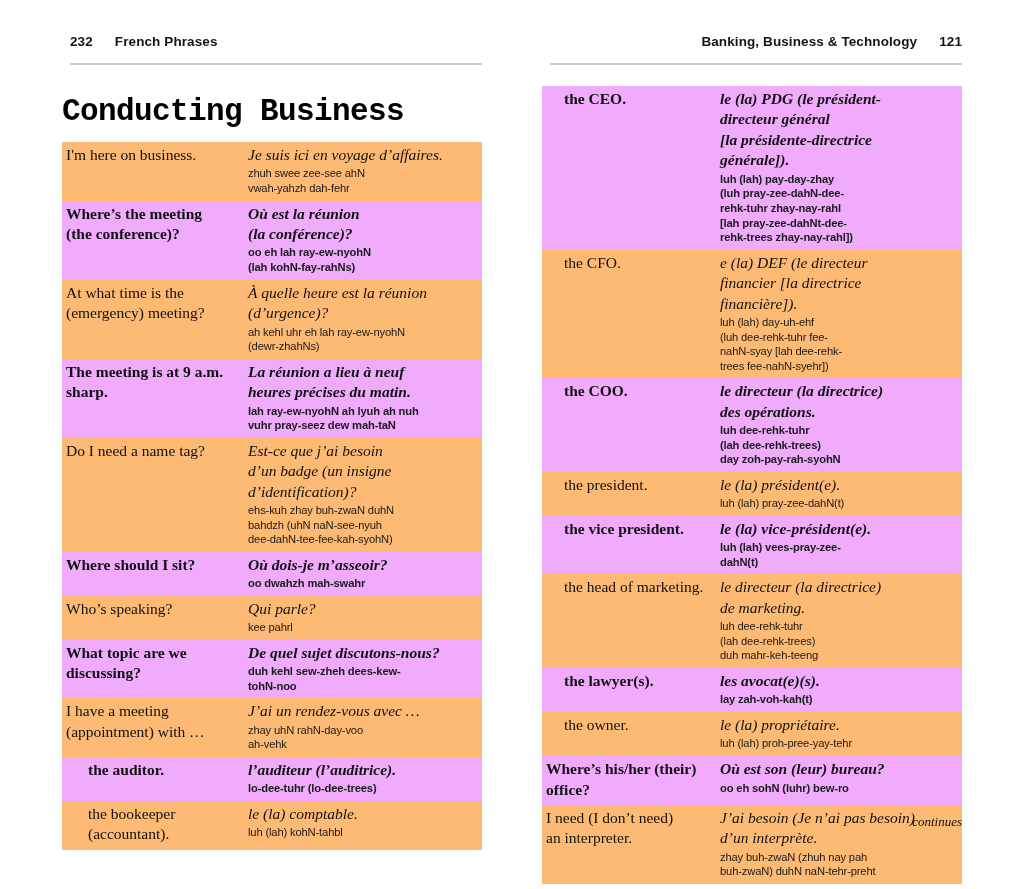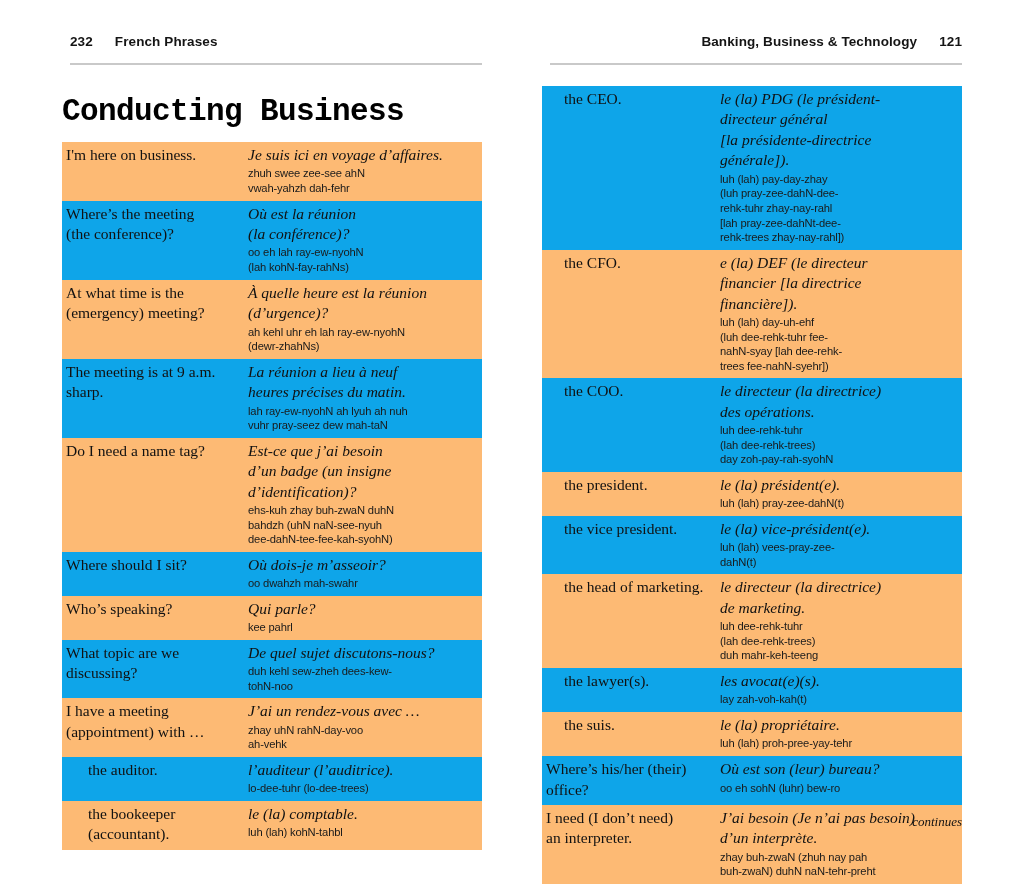--- a/index.html
+++ b/index.html
@@ -73,21 +73,21 @@
     width: 100%;
     border-collapse: collapse;
   }
   .prow {
     display: flex;
     flex-direction: row;
     align-items: flex-start;
     padding: 3px 0 5px 0;
   }
   .prow.shaded { background: #fdba74; }
-  .prow.plain { background: #0ea5e9; }
+  .prow.plain { background: #f0abfc; font-weight: bold; }
 
   .cell-en {
     width: 184px;
     flex: 0 0 184px;
     font-family: "Liberation Serif", serif;
     font-size: 15.5px;
     line-height: 1.32;
     color: #111;
     padding-left: 4px;
     box-sizing: border-box;
@@ -279,21 +279,21 @@
           </div>
         </div>
         <div class="prow plain">
           <div class="cell-en indent">the lawyer(s).</div>
           <div class="cell-fr">
             <div class="fr">les avocat(e)(s).</div>
             <div class="pron">lay zah-voh-kah(t)</div>
           </div>
         </div>
         <div class="prow shaded">
-          <div class="cell-en indent">the suis.</div>
+          <div class="cell-en indent">the owner.</div>
           <div class="cell-fr">
             <div class="fr">le (la) propriétaire.</div>
             <div class="pron">luh (lah) proh-pree-yay-tehr</div>
           </div>
         </div>
         <div class="prow plain">
           <div class="cell-en">Where’s his/her (their)<br>office?</div>
           <div class="cell-fr">
             <div class="fr">Où est son (leur) bureau?</div>
             <div class="pron">oo eh sohN (luhr) bew-ro</div>

